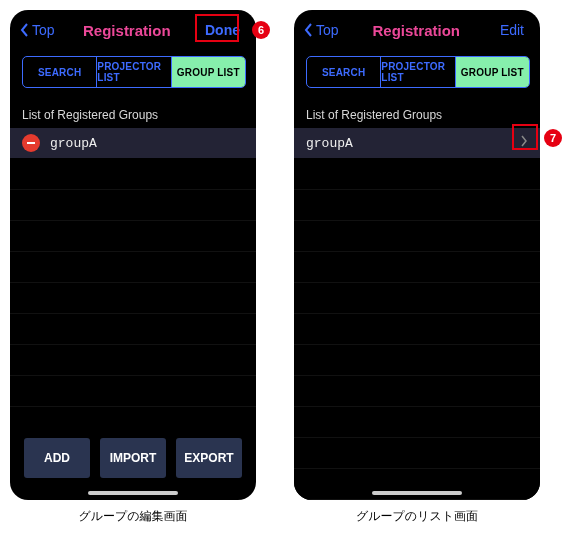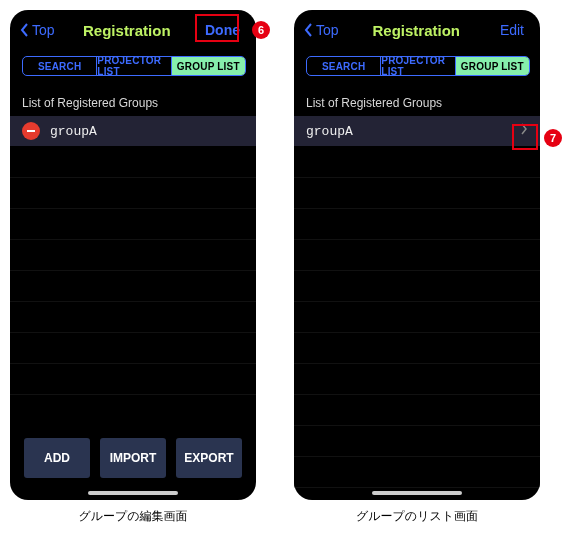--- a/index.html
+++ b/index.html
@@ -42,39 +42,39 @@
   }
   .nav-back {
     color: #3d6bff;
     display: flex;
     align-items: center;
     gap: 2px;
   }
   .nav-back svg { width: 10px; height: 14px; }
   .nav-title {
     font-weight: 600;
-    color: #bef264;
+    color: #ec4899;
     font-size: 15px;
   }
   .nav-done {
     color: #3d6bff;
     font-weight: 600;
     padding: 2px 6px;
   }
   .nav-edit {
     color: #3d6bff;
     padding: 2px 6px;
   }
   .seg {
     display: flex;
     margin: 6px 10px 14px 12px;
     border: 1px solid #3d6bff;
     border-radius: 5px;
     overflow: hidden;
-    height: 20px;
+    height: 32px;
   }
   .seg-item {
     flex: 1;
     display: flex;
     align-items: center;
     justify-content: center;
     font-size: 10px;
     letter-spacing: 0.2px;
     color: #3d6bff;
     border-right: 1px solid #3d6bff;

